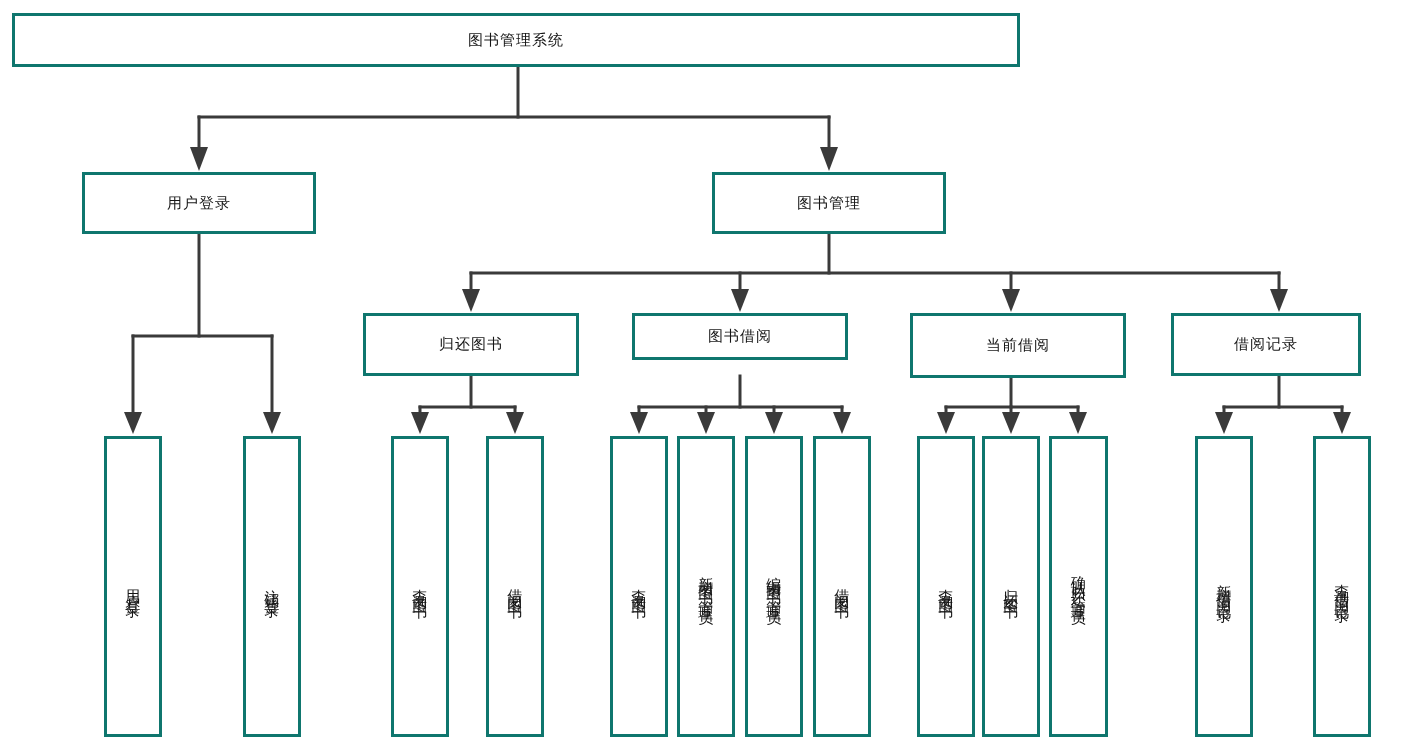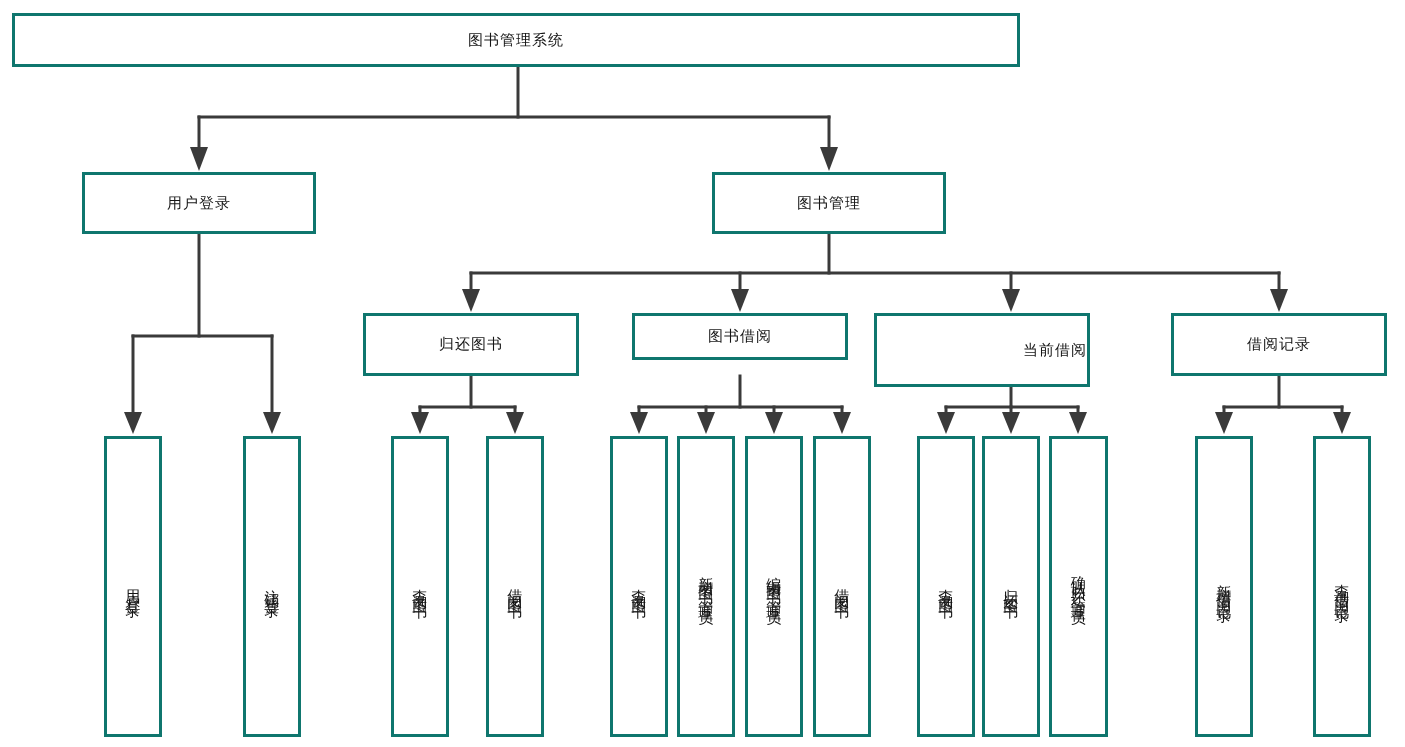--- a/index.html
+++ b/index.html
@@ -106,24 +106,24 @@
   <div class="box hbox" style="left:712px; top:172px; width:234px; height:62px;">
     <span>图书管理</span>
   </div>
 
   <div class="box hbox" style="left:363px; top:313px; width:216px; height:63px;">
     <span>归还图书</span>
   </div>
   <div class="box hbox" style="left:632px; top:313px; width:216px; height:47px;">
     <span>图书借阅</span>
   </div>
-  <div class="box hbox" style="left:874px; top:313px; width:216px; height:74px;justify-content:flex-end;">
+  <div class="box hbox" style="left:910px; top:313px; width:216px; height:65px;">
     <span>当前借阅</span>
   </div>
-  <div class="box hbox" style="left:1171px; top:313px; width:216px; height:63px;">
+  <div class="box hbox" style="left:1171px; top:313px; width:190px; height:63px;">
     <span>借阅记录</span>
   </div>
 
   <div class="box vbox" style="left:104px; top:436px; width:58px; height:301px;">
     <span>用户登录</span>
   </div>
   <div class="box vbox" style="left:243px; top:436px; width:58px; height:301px;">
     <span>注销登录</span>
   </div>
 

